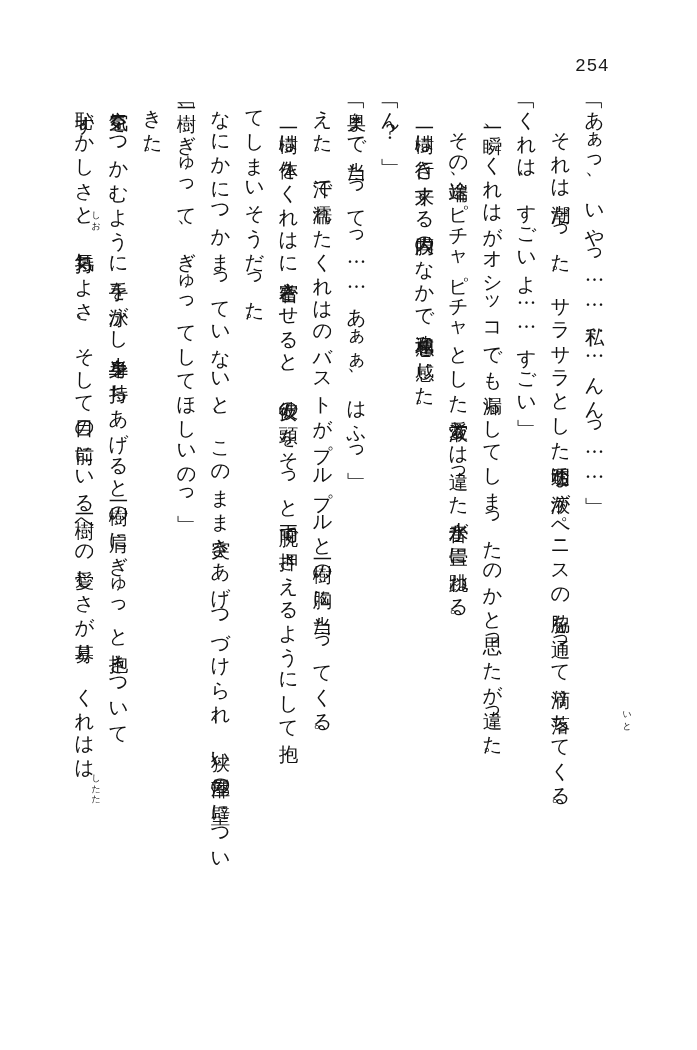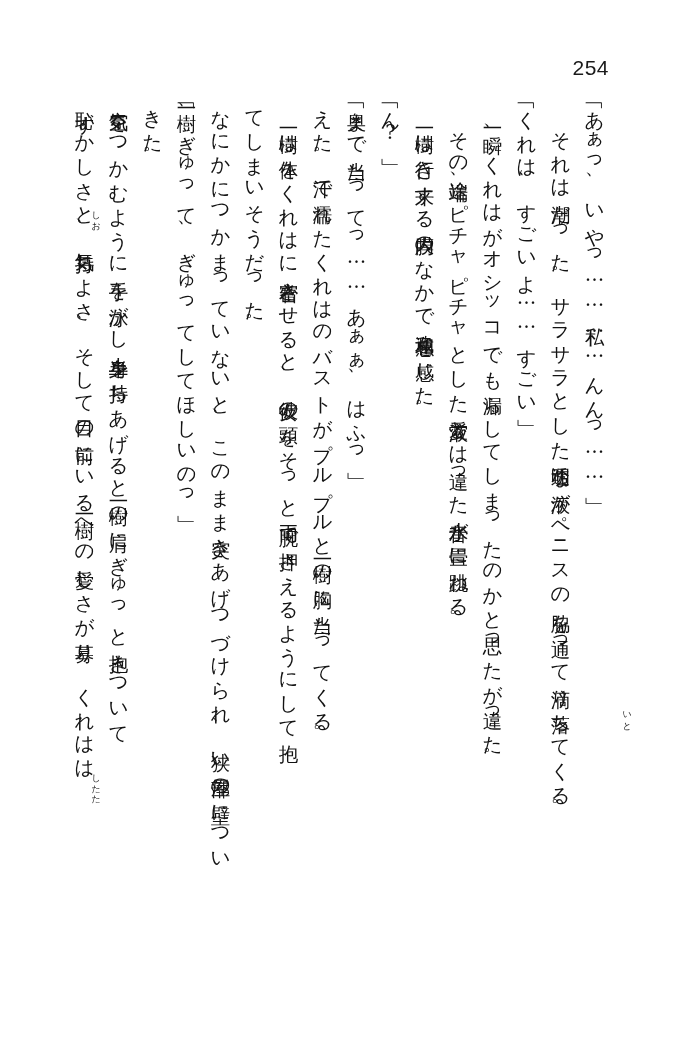--- a/index.html
+++ b/index.html
@@ -21,24 +21,24 @@
     height: 1050px;
     background: #ffffff;
     box-sizing: border-box;
   }
 
   
   .page-number {
     position: absolute;
     top: 56px;
     right: 88px;
-    font-size: 21px;
+    font-size: 18px;
     letter-spacing: 0.5px;
     color: #1a1a1a;
-    font-family: Liberation Sans, sans-serif;
+    font-family: Liberation Mono, monospace;
   }
 
   
   .text-block {
     position: absolute;
     top: 96px;
     right: 78px;
     left: 60px;
     height: 880px;
     display: flex;

